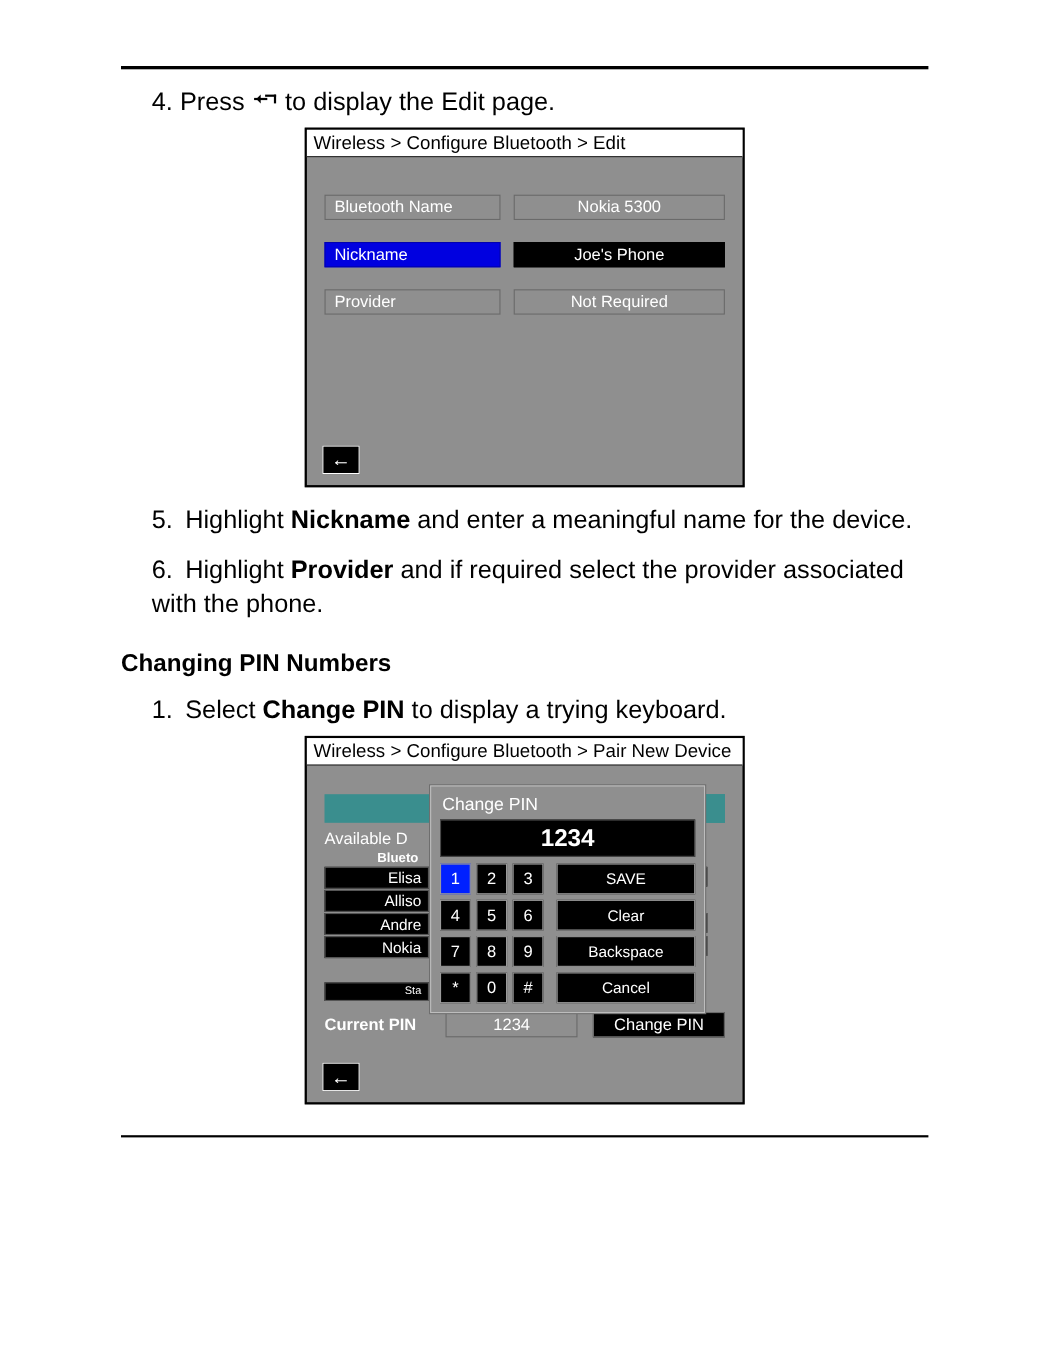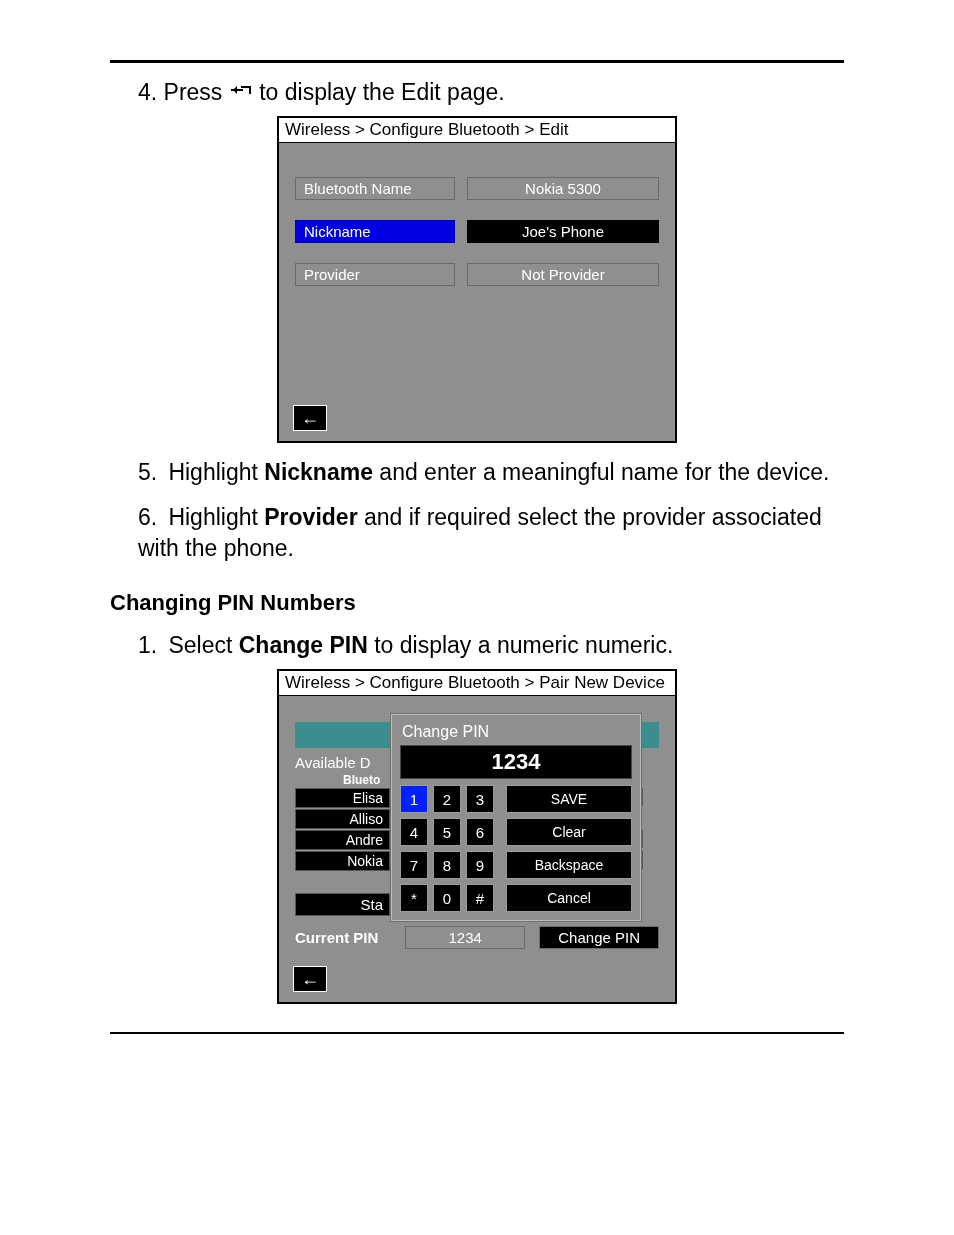--- a/index.html
+++ b/index.html
@@ -105,21 +105,21 @@
     width:95px; font-size:14px;
   }
   .dev-extra {
     position:absolute; right:16px; width:62px; height:18px; background:#000; border:1px solid #555;
   }
   .start-row {
     margin-top:22px; display:flex; align-items:center;
   }
   .start-btn {
     background:#000; color:#fff; text-align:right; padding:2px 6px;
-    width:95px; border:1px solid #555; font-size:15px;
+    width:95px; border:1px solid #555; font-size:10px;
   }
   .w-tail { color:#fff; font-size:15px; }
 
   .pin-row { display:flex; gap:14px; align-items:center; margin-top:10px;}
   .pin-lbl { color:#fff; font-size:15px; width:96px; font-weight:bold;}
   .pin-val {
     flex:1; border:1px solid #6a6a6a; text-align:center; padding:2px 0;
     background:#8f8f8f; color:#fff;
   }
   .change-btn {
@@ -184,21 +184,21 @@
       <div class="field-row">
         <div class="field-label">Bluetooth Name</div>
         <div class="field-value">Nokia 5300</div>
       </div>
       <div class="field-row">
         <div class="field-label selected">Nickname</div>
         <div class="field-value dark">Joe's Phone</div>
       </div>
       <div class="field-row">
         <div class="field-label">Provider</div>
-        <div class="field-value">Not Provider</div>
+        <div class="field-value">Not Required</div>
       </div>
       <div class="back-btn">←</div>
     </div>
   </div>
 
   <p class="doc-step indent">
     <span class="step-num">5.</span>
     <span>Highlight </span>
     <span class="bold">Nickname</span>
     <span> and enter a meaningful name for the device.</span>
@@ -209,21 +209,21 @@
     <span class="bold">Provider</span>
     <span> and if required select the provider associated with the phone.</span>
   </p>
 
   <div class="section-head">Changing PIN Numbers</div>
 
   <p class="doc-step indent">
     <span class="step-num">1.</span>
     <span>Select </span>
     <span class="bold">Change PIN</span>
-    <span> to display a numeric numeric.</span>
+    <span> to display a trying keyboard.</span>
   </p>
 
   <div class="shot shot2">
     <div class="crumb">Wireless &gt; Configure Bluetooth &gt; Pair New Device</div>
     <div class="body">
       <div class="teal-bar"></div>
       <div class="teal-right"></div>
       <div class="avlbl">Available D</div>
       <div class="btlabel" style="text-align:left; padding-left:48px;">Blueto</div>
 

